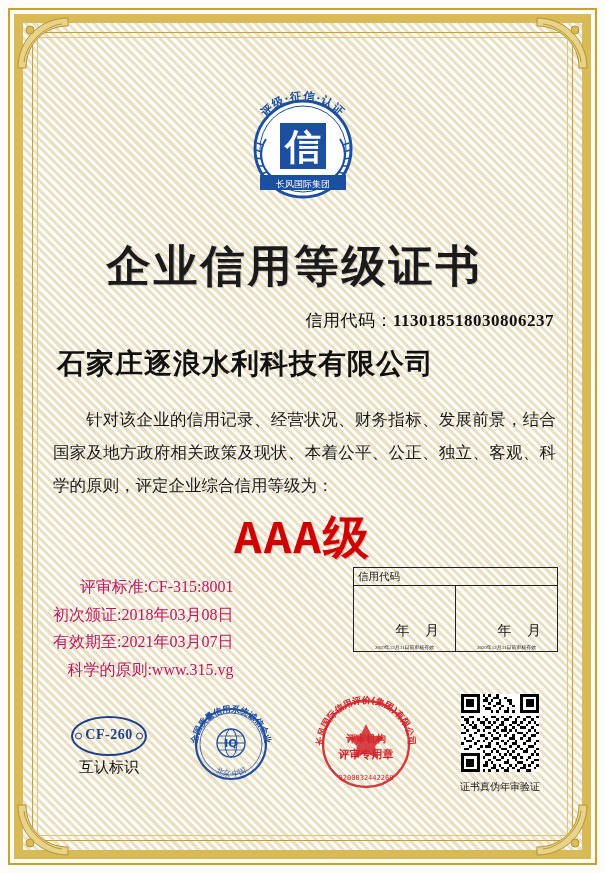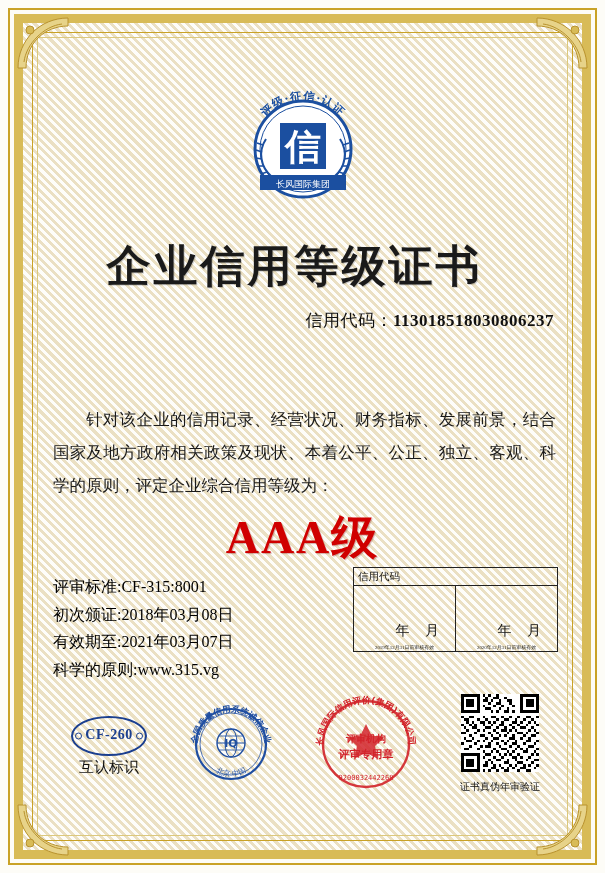--- a/index.html
+++ b/index.html
@@ -146,32 +146,33 @@
   .grade {
     position: absolute;
     top: 462px;
     left: 0;
     right: 0;
     text-align: center;
     color: #d00000;
     font-size: 46px;
     font-weight: bold;
     letter-spacing: 2px;
-    font-family: Liberation Serif, serif;
+    font-family: Liberation Mono, monospace;
     text-shadow: 1px 1px 1px rgba(120,0,0,0.3);
   }
 
   
   .info-list {
     position: absolute;
     top: 528px;
     left: 8px;
     font-size: 16px;
     line-height: 27.5px;
-    color: #000000;
+    color: #be185d;
+    text-align: right;
   }
   .info-list div { white-space: nowrap; }
 
   
   .review-box {
     position: absolute;
     top: 522px;
     right: 2px;
     width: 205px;
     height: 85px;
@@ -346,20 +347,21 @@
         <text x="69" y="99.5" text-anchor="middle" font-family="DejaVu Sans, sans-serif" font-size="9" fill="#ffffff">长风国际集团</text>
       </svg>
     </div>
 
     <div class="cert-title">企业信用等级证书</div>
 
     <div class="credit-code">
       <span class="label">信用代码：</span><span>113018518030806237</span>
     </div>
 
+    <div class="company-name">石家庄逐浪水利科技有限公司</div>
 
     <div class="body-text">
       <p>针对该企业的信用记录、经营状况、财务指标、发展前景，结合国家及地方政府相关政策及现状、本着公平、公正、独立、客观、科学的原则，评定企业综合信用等级为：</p>
     </div>
 
     <div class="grade">AAA级</div>
 
     <div class="info-list">
       <div>评审标准:CF-315:8001</div>
       <div>初次颁证:2018年03月08日</div>

